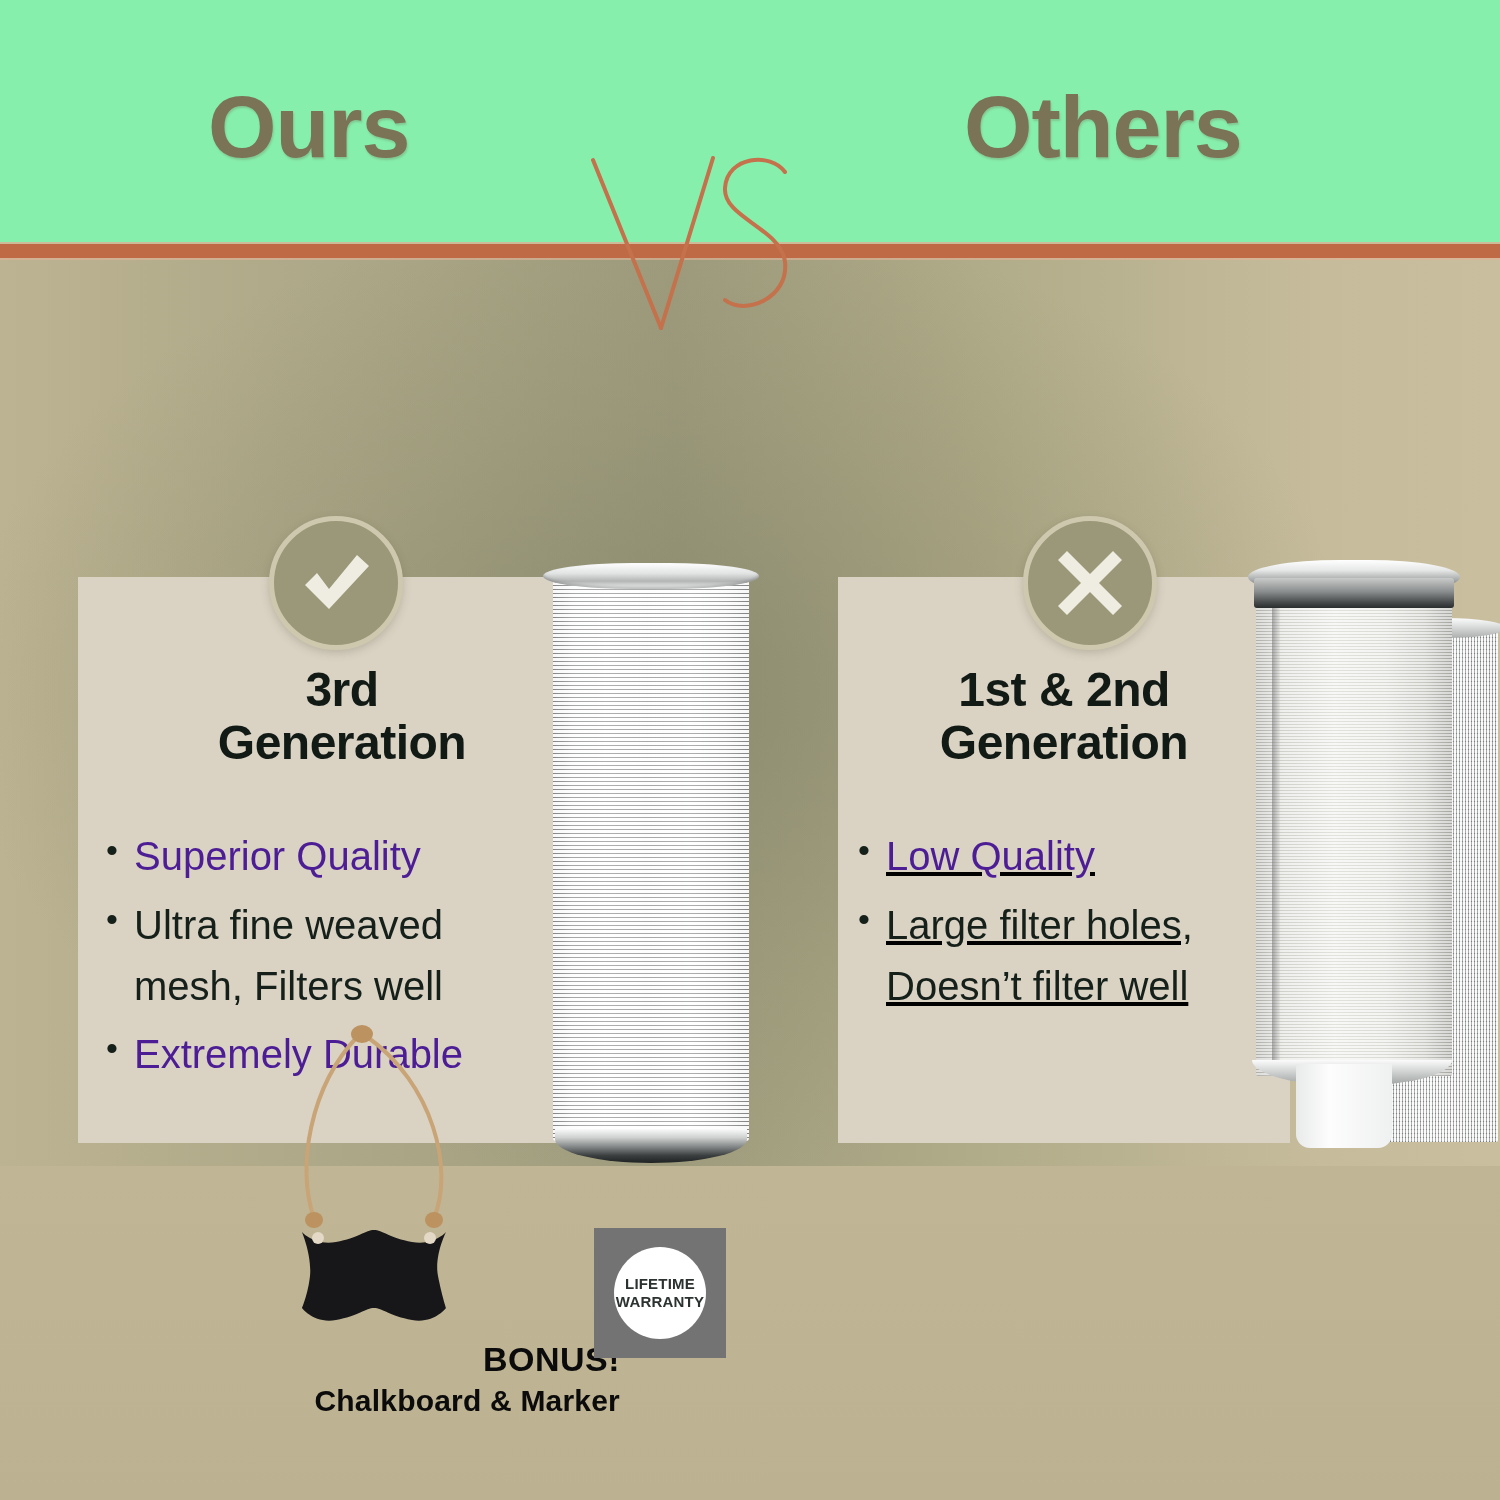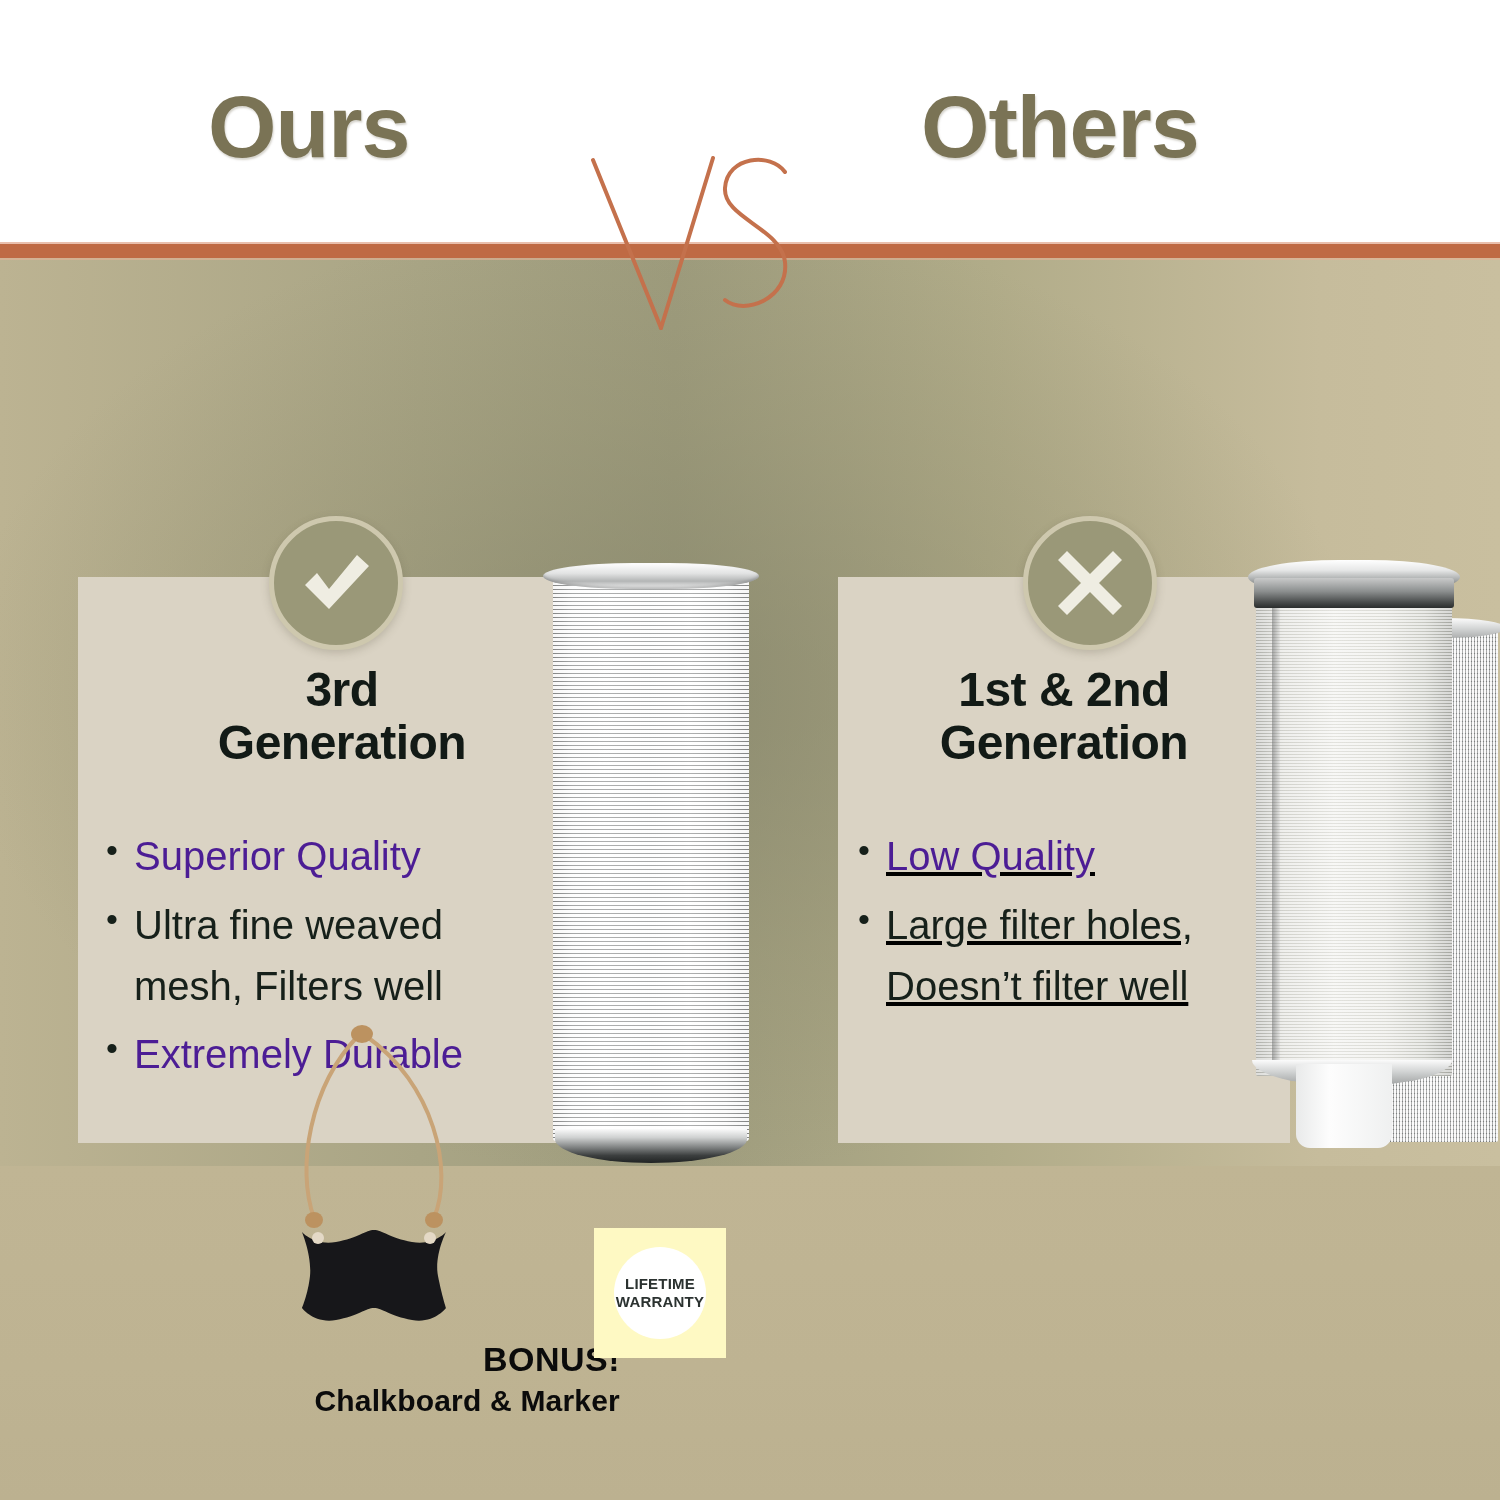--- a/index.html
+++ b/index.html
@@ -37,39 +37,39 @@
     position: absolute;
     left: 0; right: 0; top: 1166px; bottom: 0;
     background: linear-gradient(180deg, #C0B594 0%, #BEB392 60%, #BCB190 100%);
   }
 
   
   .header {
     position: absolute;
     left: 0; top: 0; right: 0;
     height: 244px;
-    background: #ffffff;
+    background: #86efac;
   }
   .header-inner {
     position: relative;
     width: 100%;
     height: 100%;
   }
   .head-title {
     position: absolute;
     top: 76px;
     font-size: 88px;
     font-weight: bold;
     color: #7A7355;
     letter-spacing: -1px;
     text-shadow: 1px 2px 2px rgba(120,112,88,0.30);
     white-space: nowrap;
   }
   .head-ours  { left: 208px; }
-  .head-others{ left: 921px; }
+  .head-others{ left: 964px; }
 
   .divider {
     position: absolute;
     left: 0; right: 0; top: 244px;
     height: 14px;
     background: #BF6A44;
     box-shadow: 0 -2px 0 rgba(226,170,146,0.75), 0 2px 0 rgba(226,178,150,0.6);
   }
 
   .vs-wrap {
@@ -276,21 +276,21 @@
     margin-top: 5px;
     letter-spacing: 0.2px;
   }
 
   .warranty {
     position: absolute;
     left: 594px;
     top: 1228px;
     width: 132px;
     height: 130px;
-    background: #fef9c3;
+    background: #737373;
     display: flex;
     align-items: center;
     justify-content: center;
   }
   .warranty-circle {
     width: 92px;
     height: 92px;
     border-radius: 50%;
     background: #FFFFFF;
     display: flex;

